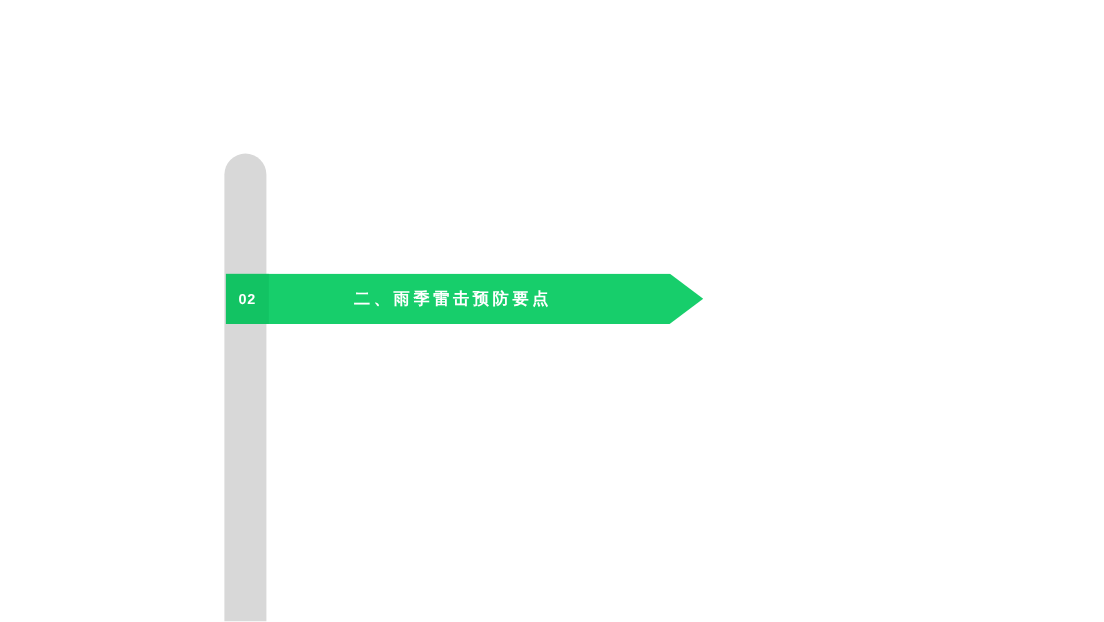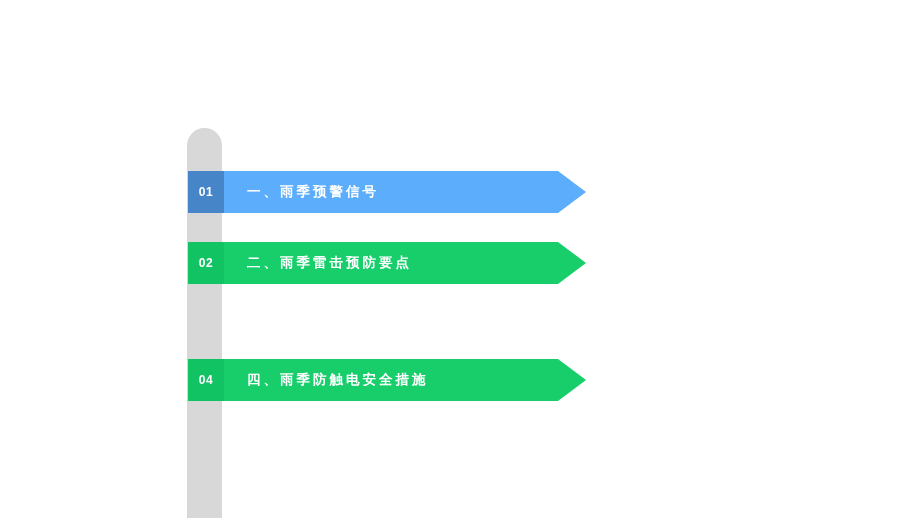--- a/index.html
+++ b/index.html
@@ -106,46 +106,38 @@
     font-weight: bold;
     color: #ffffff;
     letter-spacing: 3px;
     line-height: 42px;
     white-space: nowrap;
   }
 
   .banner.b01 { top: 171px; background: #5cadfb; }
   .banner.b01 .banner-badge { background: #4585c8; }
 
-  .banner.b02 { top: 242px; background: #17ce6b; }
+  .banner.b02 { top: 228px; background: #17ce6b; gap: 48px; }
   .banner.b02 .banner-badge { background: #12c363; }
 
   .banner.b03 { top: 297px; background: #5cadfb; }
   .banner.b03 .banner-badge { background: #6cb7fc; }
 
   .banner.b04 { top: 359px; background: #17ce6b; }
   .banner.b04 .banner-badge { background: #12c363; }
 </style>
 </head>
 <body>
 
 <div id="slide">
 
 
   <div class="signpost"></div>
 
-  <div class="banner b01">
-    <div class="banner-badge">01</div>
-    <div class="banner-label">一、雨季预警信号</div>
-  </div>
 
   <div class="banner b02">
     <div class="banner-badge">02</div>
     <div class="banner-label">二、雨季雷击预防要点</div>
   </div>
 
 
-  <div class="banner b04">
-    <div class="banner-badge">04</div>
-    <div class="banner-label">四、雨季防触电安全措施</div>
-  </div>
 
 </div>
 
 </body></html>

